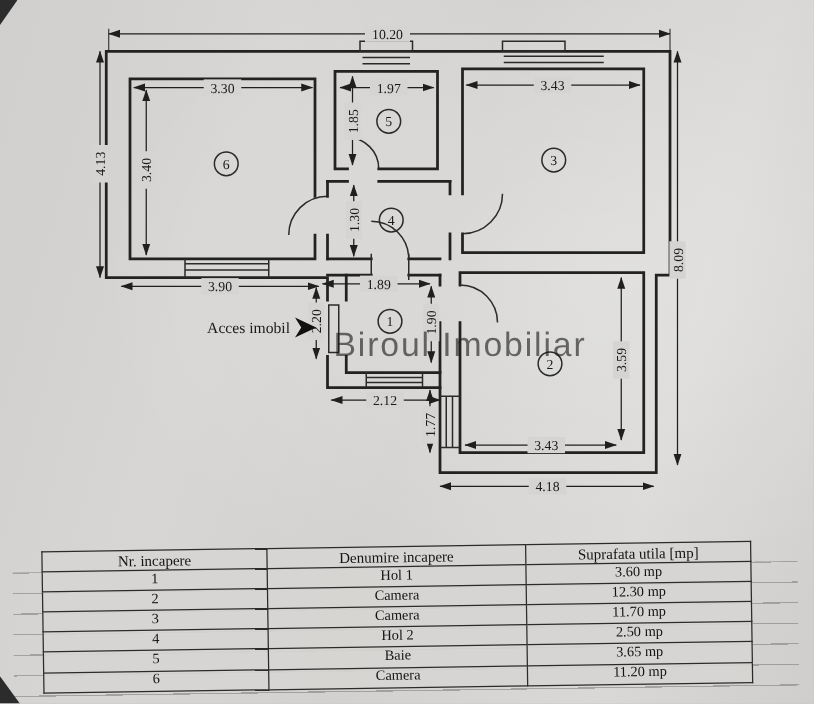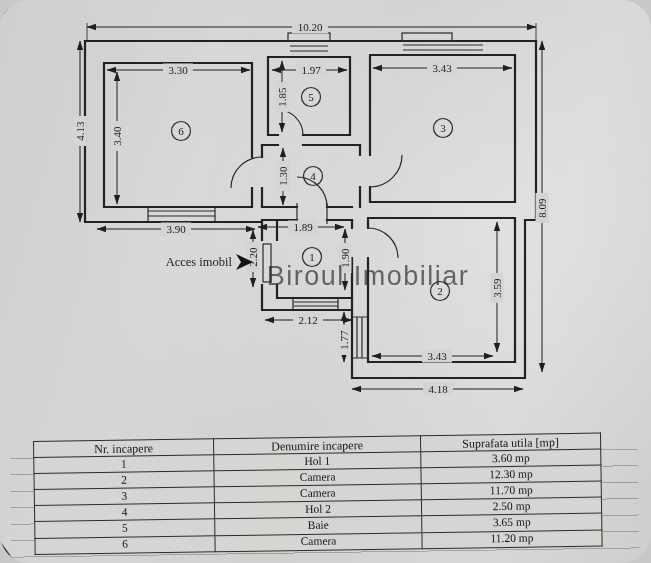--- a/index.html
+++ b/index.html
@@ -6,21 +6,20 @@
   body {
     width:651px; height:563px;
     font-family:"Liberation Serif","DejaVu Serif",serif;
     background:#c9c8c6;
   }
   .page {
     position:relative; width:651px; height:563px; overflow:hidden;
     background:
       radial-gradient(ellipse at 75% 40%, rgba(255,255,255,0.25), rgba(255,255,255,0) 60%),
       linear-gradient(105deg,#d0cfcd 0%,#d7d6d4 28%,#d2d1cf 52%,#d9d8d6 78%,#cfcecc 100%);
-    border-radius: 29px;
   }
   .corner { position:absolute; background:#2c2c2c; }
   .corner.tl { left:0; top:0; width:14px; height:20px; clip-path:polygon(0 0,100% 0,0 100%); }
   .corner.bl { left:0; bottom:0; width:16px; height:22px; clip-path:polygon(0 0,0 100%,100% 100%); }
   svg text { fill:#1a1a1a; }
   .dimtxt { font-size:11px; font-family:"Liberation Serif","DejaVu Serif",serif; }
   .roomtxt { font-size:11px; }
   .lblbg { fill:#d5d4d2; }
   .wall { stroke:#222; stroke-width:2.2; fill:none; stroke-linecap:square; }
   .thin { stroke:#2a2a2a; stroke-width:1.2; fill:none; }

